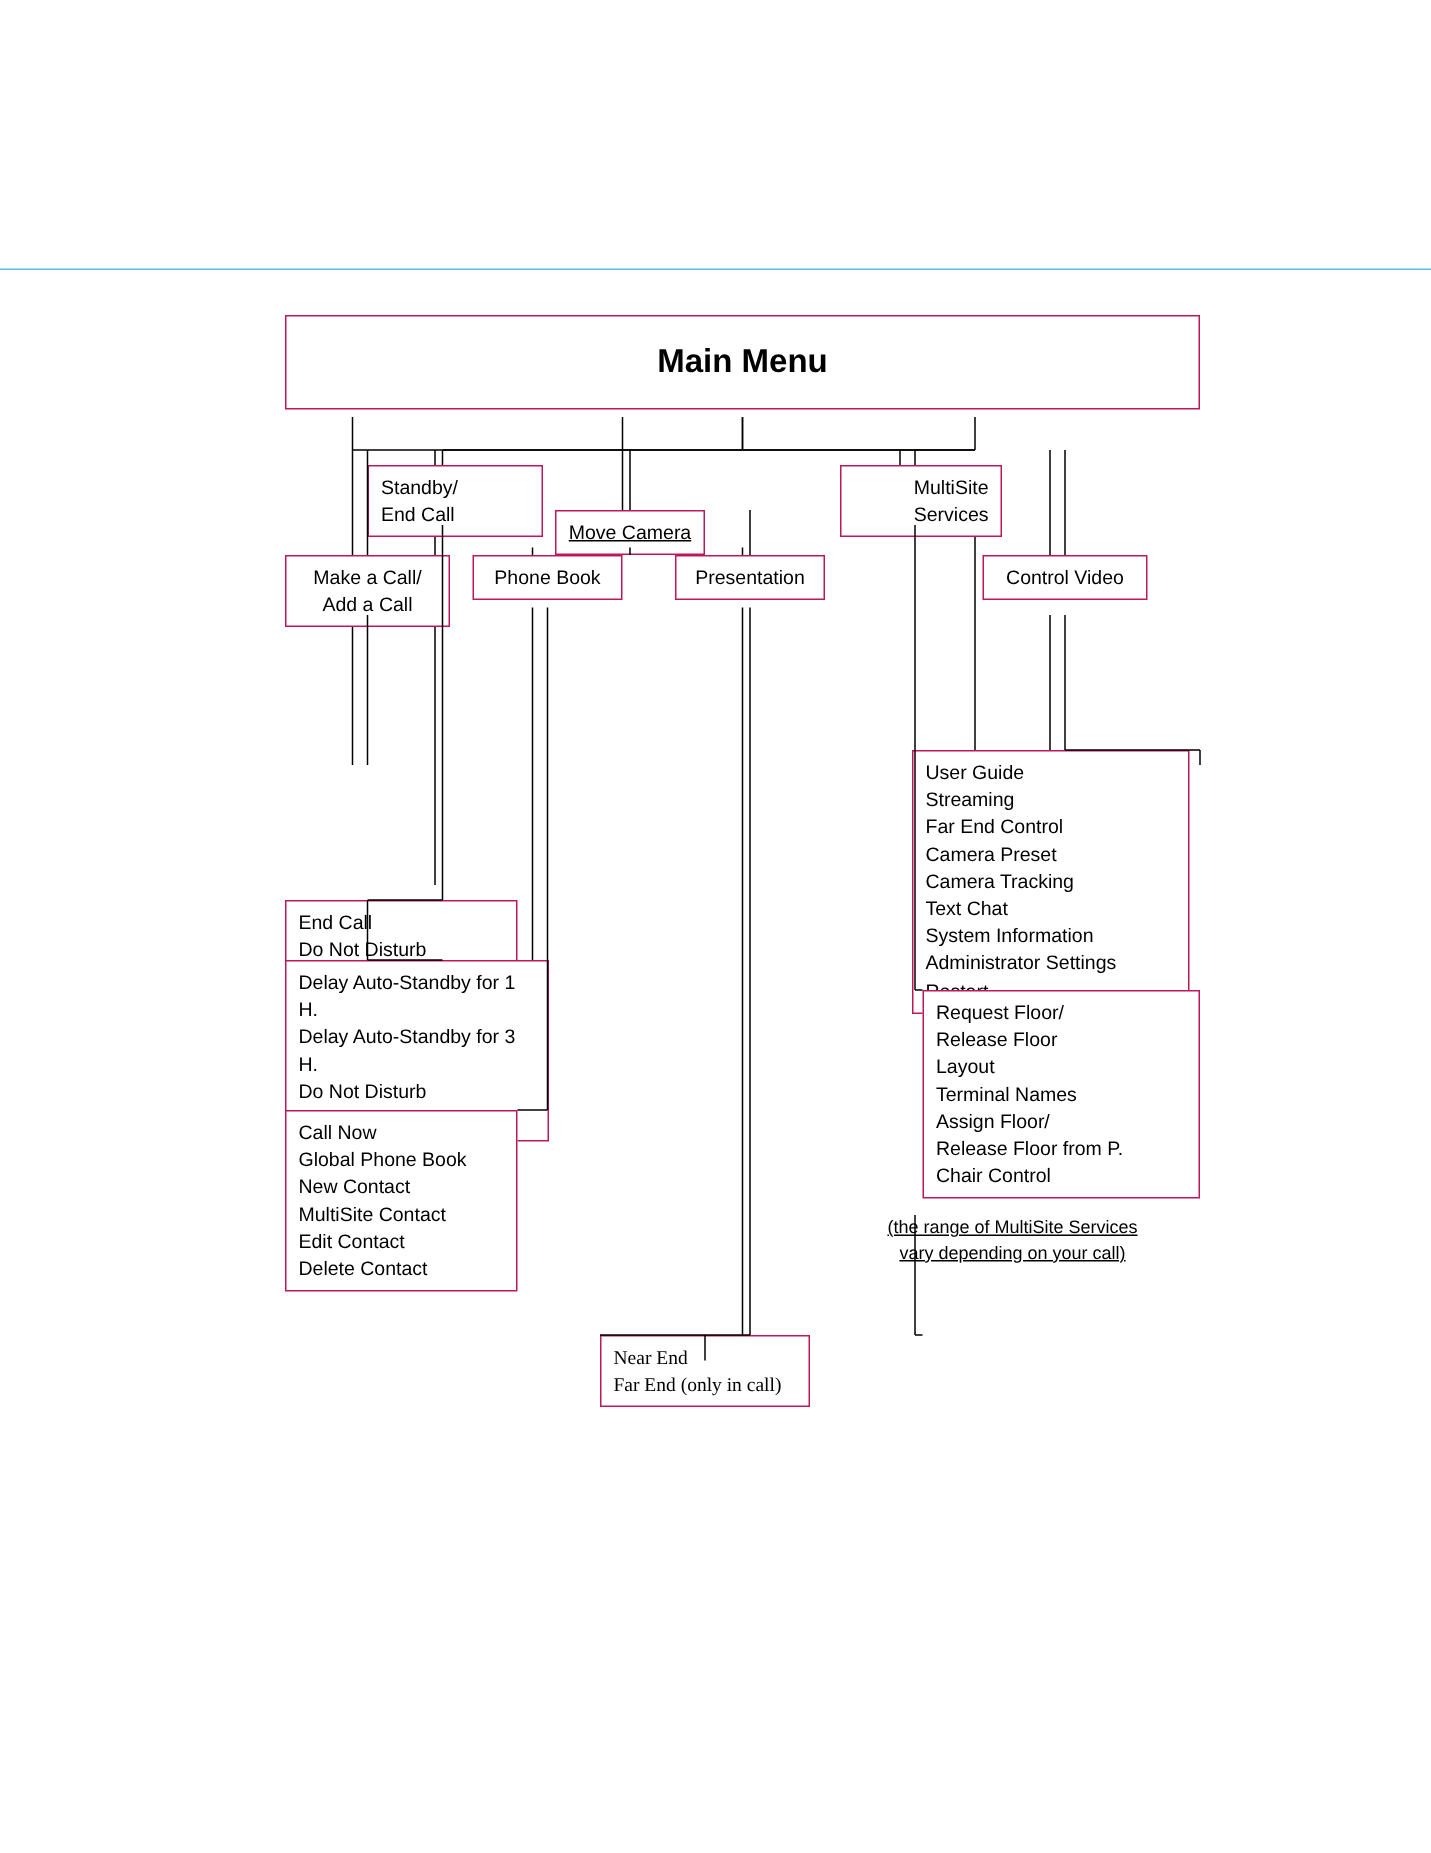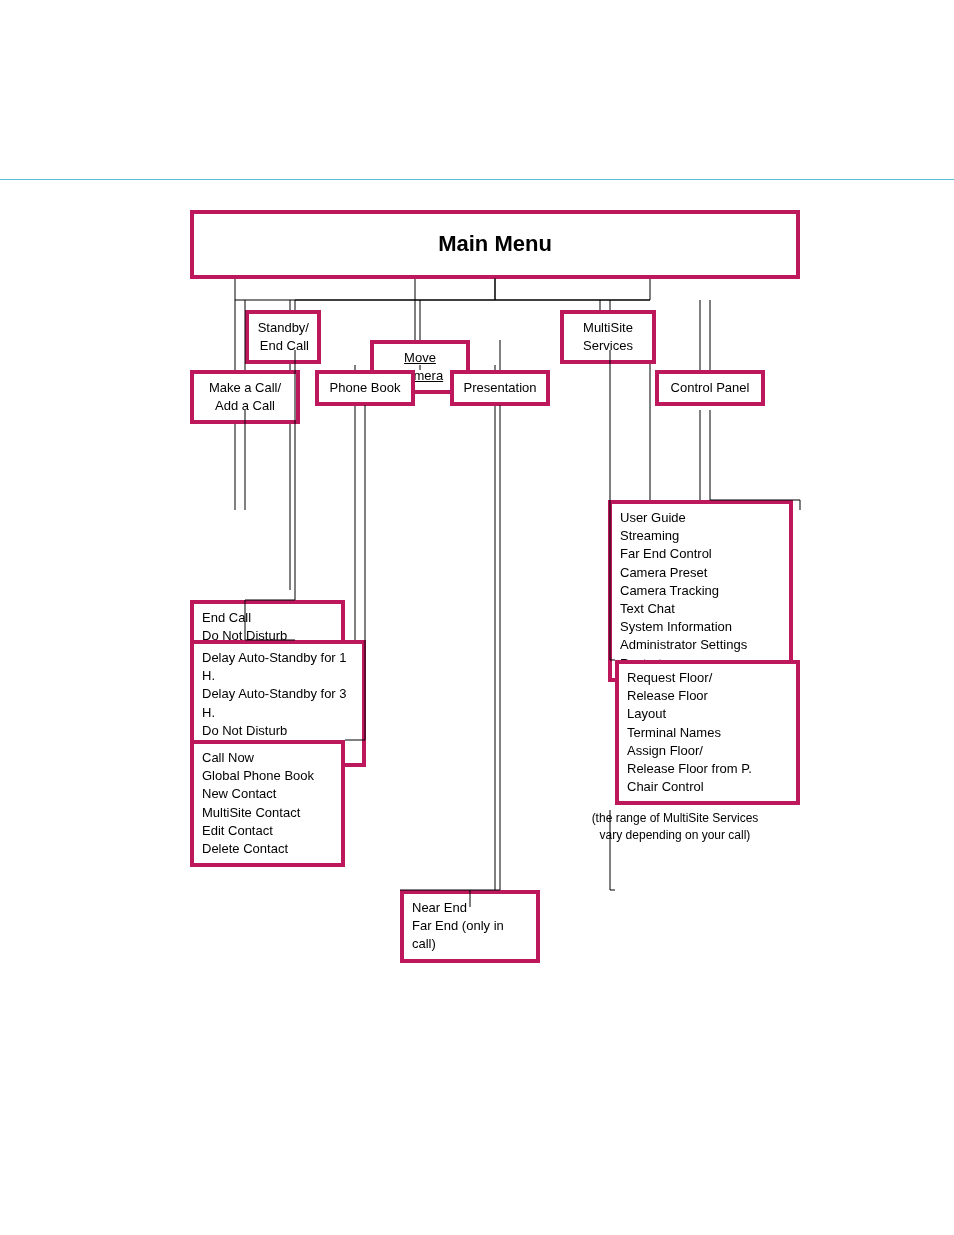--- a/index.html
+++ b/index.html
@@ -17,21 +17,21 @@
       border-bottom: 1.5px solid #5bc0de;
       width: 100%;
     }
 
     .diagram-container {
       padding: 30px 60px 40px 60px;
       position: relative;
     }
 
     .box {
-      border: 4px solid #be185d;
+      border: 1px solid #be185d;
       padding: 5px 8px;
       background: #fff;
       display: inline-block;
       text-align: center;
       line-height: 1.4;
       position: absolute;
     }
 
     .main-menu-box {
       width: 610px;
@@ -102,49 +102,49 @@
       <line x1="590" y1="140" x2="590" y2="450" stroke="#000" stroke-width="1"></line>
       <line x1="590" y1="450" x2="580" y2="450" stroke="#000" stroke-width="1"></line>
 
       <line x1="580" y1="740" x2="580" y2="740" stroke="#000" stroke-width="1"></line>
     </svg>
 
     <div class="box main-menu-box" style="left:130px; top:0; width:610px; padding:15px 10px; font-size:22px; font-weight:bold; text-align:center;">
       <span>Main Menu</span>
     </div>
 
-    <div class="box" style="left:185px; top:100px; width:76px; text-align:right;">
+    <div class="box" style="left:185px; top:100px; width:117px; text-align:left;">
       <span style="white-space:pre-line;">Standby/
 End Call</span>
     </div>
 
     <div class="box" style="left:310px; top:130px; width:100px; text-align:center;text-decoration:underline;">
       <span>Move Camera</span>
     </div>
 
-    <div class="box" style="left:500px; top:100px; width:96px; text-align:center;">
+    <div class="box" style="left:500px; top:100px; width:108px; text-align:right;">
       <span style="white-space:pre-line;">MultiSite
 Services</span>
     </div>
 
     <div class="box" style="left:130px; top:160px; width:110px; text-align:center;">
       <span style="white-space:pre-line;">Make a Call/
 Add a Call</span>
     </div>
 
     <div class="box" style="left:255px; top:160px; width:100px; text-align:center;">
       <span>Phone Book</span>
     </div>
 
     <div class="box" style="left:390px; top:160px; width:100px; text-align:center;">
       <span>Presentation</span>
     </div>
 
     <div class="box" style="left:595px; top:160px; width:110px; text-align:center;">
-      <span>Control Panel</span>
+      <span>Control Video</span>
     </div>
 
 
     <div class="box" style="left:130px; top:390px; width:155px; text-align:left; padding:5px 8px;">
       <span style="white-space:pre-line;">End Call
 Do Not Disturb</span>
     </div>
 
     <div class="box" style="left:130px; top:430px; width:176px; text-align:left; padding:5px 8px;">
       <span style="white-space:pre-line;">Delay Auto-Standby for 1 H.
@@ -156,21 +156,21 @@
     <div class="box" style="left:130px; top:530px; width:155px; text-align:left; padding:5px 8px;">
       <span style="white-space:pre-line;">Call Now
 Global Phone Book
 New Contact
 MultiSite Contact
 Edit Contact
 Delete Contact</span>
     </div>
 
     <div class="box" style="left:340px; top:680px; width:140px; text-align:left; padding:5px 8px;">
-      <span style="white-space:pre-line;">Near End
+      <span style="white-space:pre-line;font-family:Liberation Serif, serif;">Near End
 Far End (only in call)</span>
     </div>
 
     <div class="box" style="left:548px; top:290px; width:185px; text-align:left; padding:5px 8px;">
       <span style="white-space:pre-line;">User Guide
 Streaming
 Far End Control
 Camera Preset
 Camera Tracking
 Text Chat
@@ -183,21 +183,21 @@
       <span style="white-space:pre-line;">Request Floor/
 Release Floor
 Layout
 Terminal Names
 Assign Floor/
 Release Floor from P.
 Chair Control</span>
     </div>
 
     <div style="position:absolute; left:490px; top:600px; width:250px; text-align:center; font-size:12px; line-height:1.4;">
-      <span style="white-space:pre-line;">(the range of MultiSite Services
+      <span style="white-space:pre-line;text-decoration:underline;">(the range of MultiSite Services
 vary depending on your call)</span>
     </div>
 
 
     <svg style="position:absolute;top:0;left:0;width:840px;height:920px;pointer-events:none;overflow:visible;">
 
       <line x1="435" y1="68" x2="435" y2="90" stroke="#000" stroke-width="1"></line>
       <line x1="235" y1="90" x2="590" y2="90" stroke="#000" stroke-width="1"></line>
 
       <line x1="235" y1="90" x2="235" y2="100" stroke="#000" stroke-width="1"></line>

